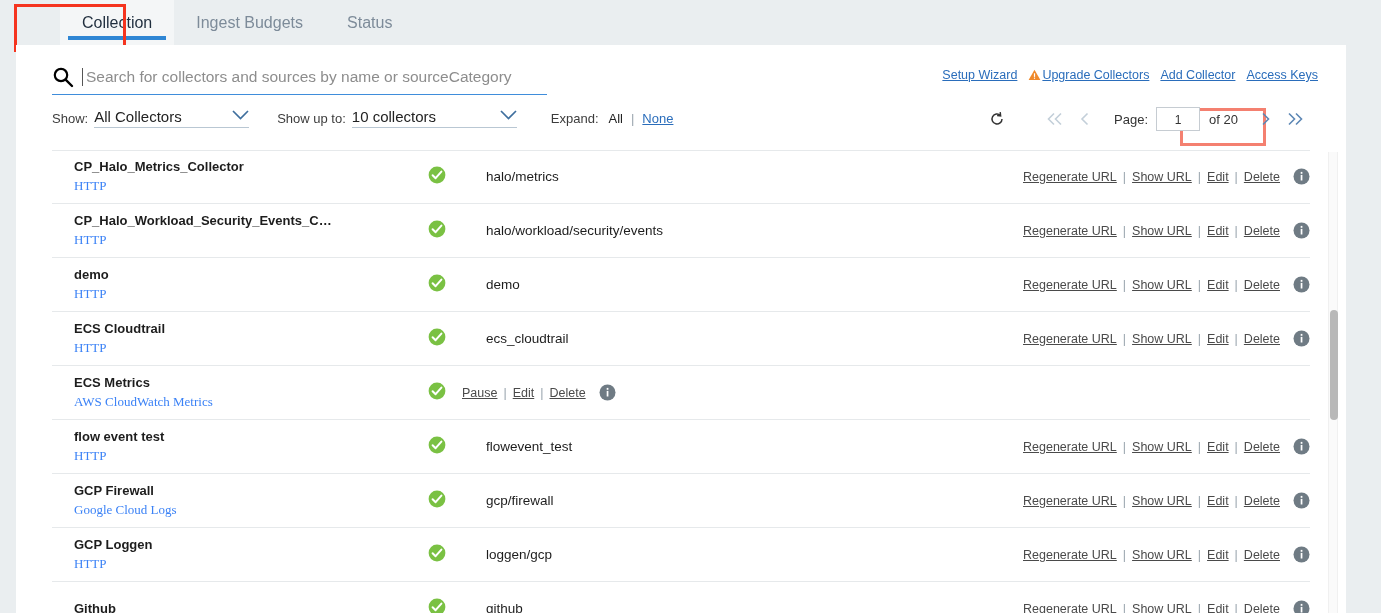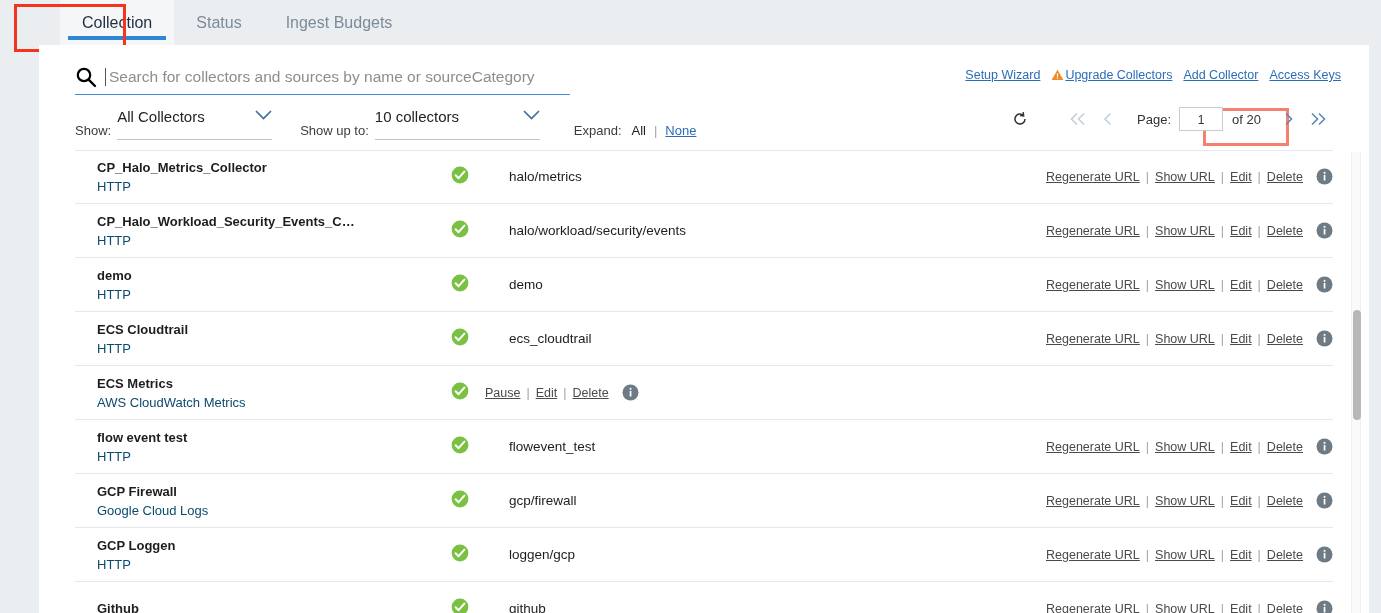--- a/index.html
+++ b/index.html
@@ -60,21 +60,21 @@
     width: 112px;
     height: 48px;
     border: 3px solid #f5341f;
     box-sizing: border-box;
     pointer-events: none;
   }
 
   
   .card {
     position: absolute;
-    left: 39px;
+    left: 16px;
     top: 45px;
     width: 1330px;
     height: 568px;
     background: #ffffff;
     box-sizing: border-box;
   }
 
   
   .search-row {
     position: absolute;
@@ -142,21 +142,21 @@
     color: #333;
   }
   .fl-label { color: #3c3c3c; font-size: 13px; padding-bottom: 2px; }
   .select {
     position: relative;
     display: flex;
     align-items: flex-end;
     justify-content: space-between;
     border-bottom: 1px solid #b9c7d3;
     margin-left: 6px;
-    padding-bottom: 14px;
+    padding-bottom: 2px;
     cursor: pointer;
   }
   .select .val { font-size: 15px; color: #222; }
   .chev { margin-left: 12px; margin-bottom: 2px; }
   #select-show { width: 155px; }
   #select-upto { width: 165px; }
   .expand-group { margin-left: 34px; display: flex; align-items: flex-end; padding-bottom: 2px; }
   .expand-group .lbl { font-size: 13px; color: #3c3c3c; margin-right: 10px; }
   .expand-group .opt-all { font-size: 13px; color: #222; }
   .expand-group .bar { color: #9aa5ae; margin: 0 8px; font-size: 13px; }
@@ -225,23 +225,24 @@
   }
   .coll-name {
     font-size: 13px;
     color: #1d1d1d;
     font-weight: bold;
     white-space: nowrap;
     overflow: hidden;
   }
   .coll-type {
     font-size: 13px;
-    color: #0c4a6e;
+    color: #3b82f6;
     margin-top: 4px;
     white-space: nowrap;
+    font-family: Liberation Serif, serif;
   }
   .col-status {
     width: 50px;
     flex: 0 0 auto;
     display: flex;
     align-items: center;
     justify-content: center;
   }
   .col-cat {
     flex: 1 1 auto;
@@ -289,25 +290,25 @@
   }
 </style>
 </head>
 <body>
 
 <div class="tabbar">
   <div class="tab active" id="tab-0">
     <span>Collection</span>
     <span class="tab-underline"></span>
   </div>
+  <div class="tab" id="tab-2">
+    <span>Ingest Budgets</span>
+  </div>
   <div class="tab" id="tab-1">
     <span>Status</span>
-  </div>
-  <div class="tab" id="tab-2">
-    <span>Ingest Budgets</span>
   </div>
 </div>
 <div class="annot-tab"></div>
 
 <div class="card">
 
   <div class="search-row">
     <span class="search-icon">
       <svg width="22" height="22" viewBox="0 0 22 22">
         <circle cx="9" cy="9" r="6.2" fill="none" stroke="#000" stroke-width="2.2"></circle>

